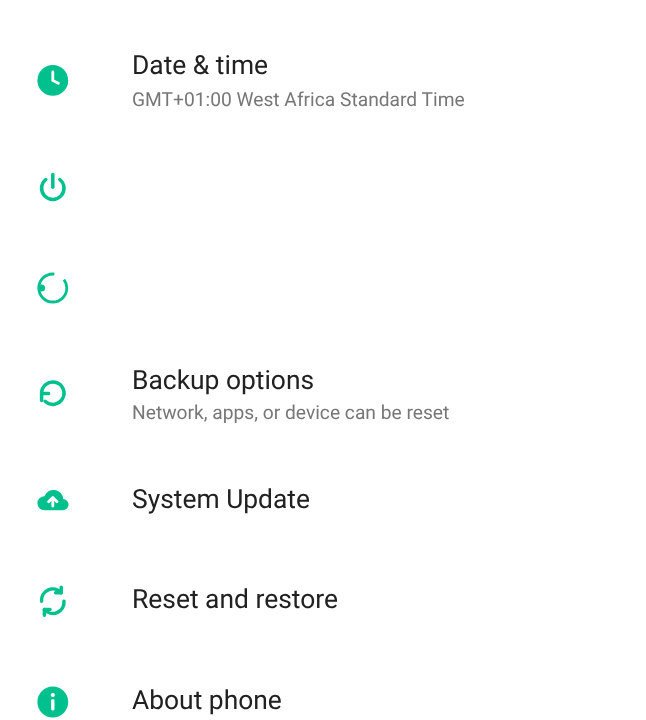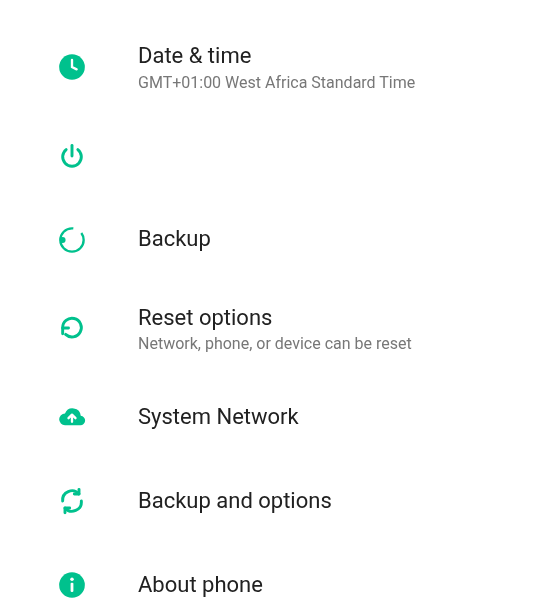--- a/index.html
+++ b/index.html
@@ -15,21 +15,20 @@
       overflow: hidden;
     }
     .settings-list {
       padding-top: 20px;
     }
     .settings-item {
       display: flex;
       align-items: center;
       padding: 22px 24px;
       cursor: pointer;
-      margin-left: 28px;
     }
     .icon-wrapper {
       width: 40px;
       height: 40px;
       display: flex;
       align-items: center;
       justify-content: center;
       flex-shrink: 0;
     }
     .text-wrapper {
@@ -84,60 +83,59 @@
   </div>
 
   <div class="settings-item">
     <div class="icon-wrapper">
       <svg viewBox="0 0 24 24">
         <circle cx="12" cy="12" r="10" stroke="#00c18d" stroke-width="2" fill="none" stroke-dasharray="48 8"></circle>
         <circle cx="4" cy="12" r="2.5" fill="#00c18d"></circle>
       </svg>
     </div>
     <div class="text-wrapper">
-      <span class="item-title">Backup</span>
     </div>
   </div>
 
   <div class="settings-item">
     <div class="icon-wrapper">
       <svg viewBox="0 0 24 24">
         <path d="M4 12 A8 8 0 1 1 6.5 17.5" stroke="#00c18d" stroke-width="2.5" fill="none" stroke-linecap="round"></path>
         <path d="M4 17 L4 12 L9 12" stroke="#00c18d" stroke-width="2.5" fill="none" stroke-linecap="round" stroke-linejoin="round"></path>
       </svg>
     </div>
     <div class="text-wrapper">
-      <span class="item-title">Reset options</span>
-      <span class="item-subtitle">Network, phone, or device can be reset</span>
+      <span class="item-title">Backup options</span>
+      <span class="item-subtitle">Network, apps, or device can be reset</span>
     </div>
   </div>
 
   <div class="settings-item">
     <div class="icon-wrapper">
       <svg viewBox="0 0 24 24">
         <path d="M6 19 A5 5 0 0 1 6 9 A7 7 0 0 1 19.5 11 A4 4 0 0 1 19 19 Z" fill="#00c18d"></path>
         <path d="M12 16 L12 10 M9 13 L12 10 L15 13" stroke="#ffffff" stroke-width="2" fill="none" stroke-linecap="round" stroke-linejoin="round"></path>
       </svg>
     </div>
     <div class="text-wrapper">
-      <span class="item-title">System Network</span>
+      <span class="item-title">System Update</span>
     </div>
   </div>
 
   <div class="settings-item">
     <div class="icon-wrapper">
       <svg viewBox="0 0 24 24">
         <path d="M4 12 A8 8 0 0 1 18 6" stroke="#00c18d" stroke-width="2.5" fill="none" stroke-linecap="round"></path>
         <path d="M20 12 A8 8 0 0 1 6 18" stroke="#00c18d" stroke-width="2.5" fill="none" stroke-linecap="round"></path>
         <path d="M18 2 L18 6 L14 6" stroke="#00c18d" stroke-width="2.5" fill="none" stroke-linecap="round" stroke-linejoin="round"></path>
         <path d="M6 22 L6 18 L10 18" stroke="#00c18d" stroke-width="2.5" fill="none" stroke-linecap="round" stroke-linejoin="round"></path>
       </svg>
     </div>
     <div class="text-wrapper">
-      <span class="item-title">Backup and options</span>
+      <span class="item-title">Reset and restore</span>
     </div>
   </div>
 
   <div class="settings-item">
     <div class="icon-wrapper">
       <svg viewBox="0 0 24 24">
         <circle cx="12" cy="12" r="11" fill="#00c18d"></circle>
         <circle cx="12" cy="7" r="1.5" fill="#ffffff"></circle>
         <rect x="10.8" y="10" width="2.4" height="8" rx="1" fill="#ffffff"></rect>
       </svg>

